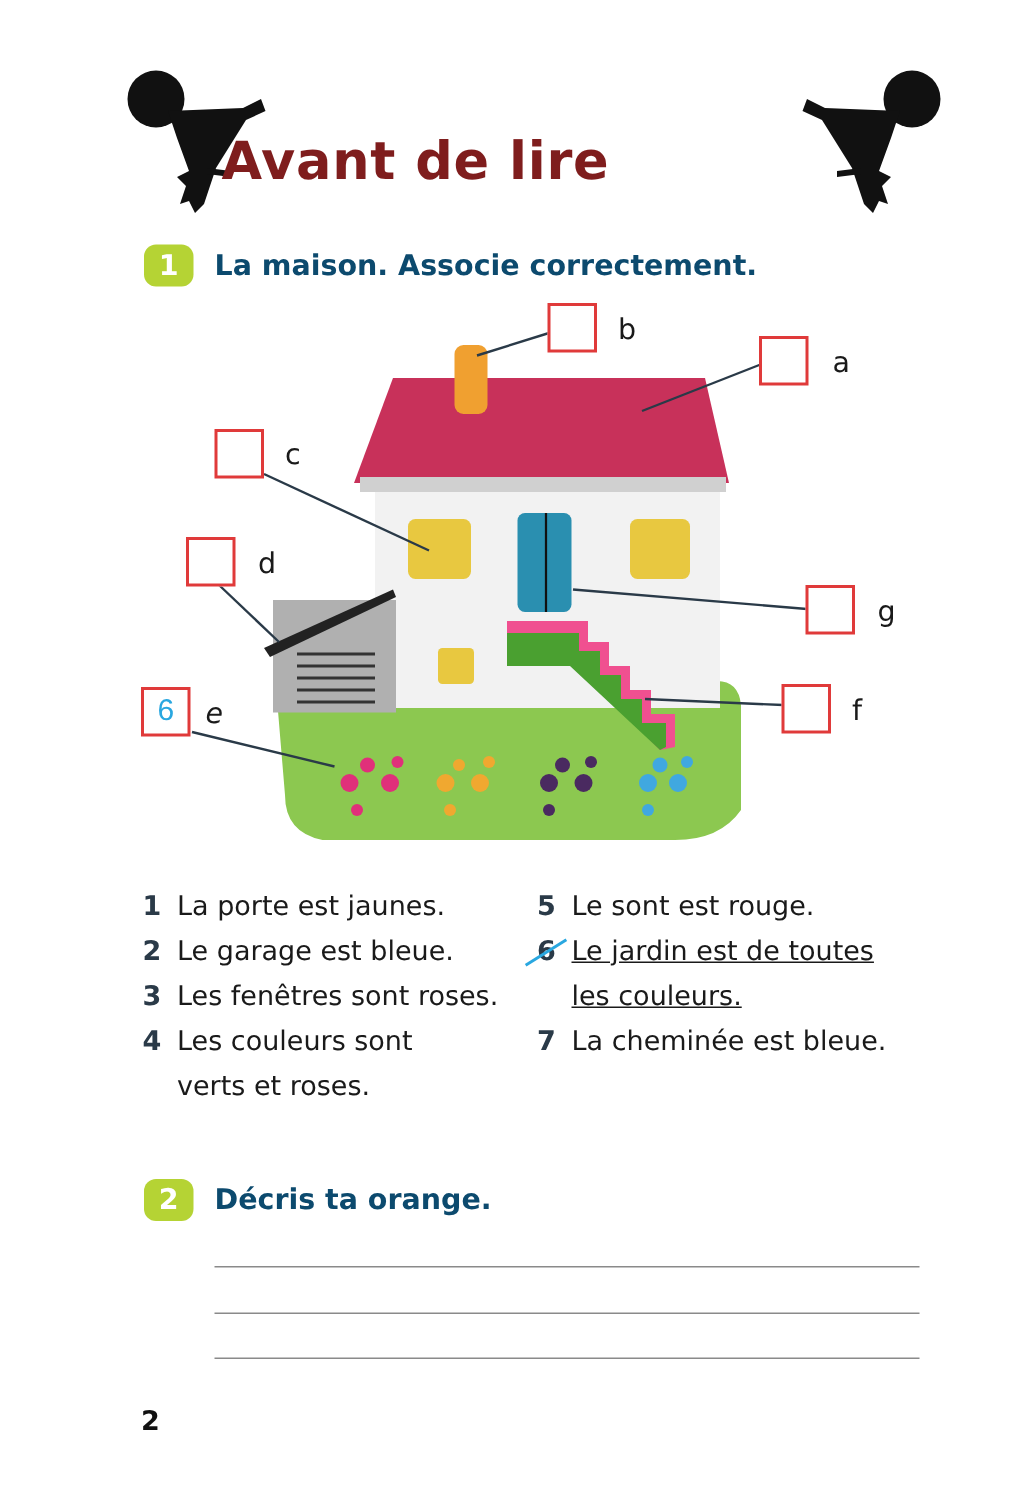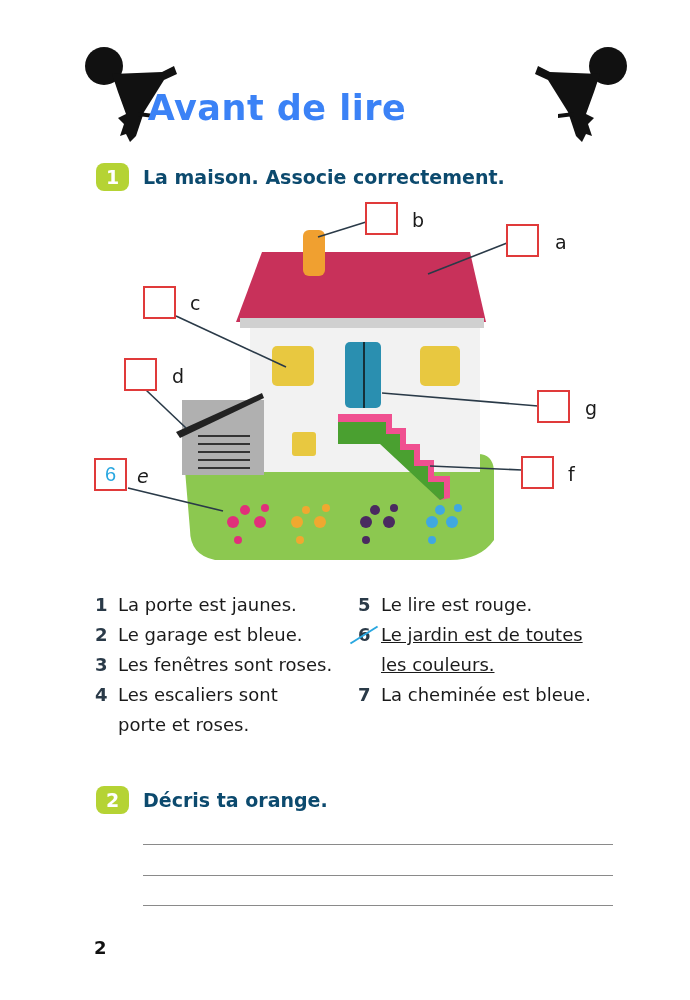--- a/index.html
+++ b/index.html
@@ -6,21 +6,21 @@
   html, body { width: 690px; height: 1000px; background: #ffffff; overflow: hidden; }
   body { position: relative; font-family: "DejaVu Sans", sans-serif; color: #1a1a1a; }
 
   .mouse { position: absolute; top: 44px; width: 100px; height: 98px; }
   .mouse.left { left: 82px; }
   .mouse.right { left: 530px; transform: scaleX(-1); }
 
   .page-title {
     position: absolute; top: 88px; left: 0; width: 554px; text-align: center;
     font-family: "DejaVu Sans", sans-serif; font-weight: bold; font-size: 35px;
-    color: #3b82f6; letter-spacing: 0.5px;
+    color: #7f1d1d; letter-spacing: 0.5px;
   }
 
   .ex-head { position: absolute; left: 96px; display: flex; align-items: center; }
   .ex-num {
     width: 33px; height: 28px; border-radius: 8px; background: #b5d334;
     color: #ffffff; font-weight: bold; font-size: 19px; text-align: center; line-height: 28px;
   }
   .ex-text { margin-left: 14px; font-weight: bold; font-size: 19px; color: #0c4a6e; }
 
   .illus { position: absolute; left: 0; top: 0; width: 690px; height: 570px; pointer-events: none; }
@@ -168,28 +168,28 @@
   <div class="sentence">
     <span class="s-num">2</span>
     <span class="s-text">Le garage est bleue.</span>
   </div>
   <div class="sentence">
     <span class="s-num">3</span>
     <span class="s-text">Les fenêtres sont roses.</span>
   </div>
   <div class="sentence">
     <span class="s-num">4</span>
-    <span class="s-text" style="max-width:200px;">Les escaliers sont porte et roses.</span>
+    <span class="s-text" style="max-width:200px;">Les couleurs sont verts et roses.</span>
   </div>
 </div>
 
 <div class="sentences col2">
   <div class="sentence">
     <span class="s-num">5</span>
-    <span class="s-text">Le lire est rouge.</span>
+    <span class="s-text">Le sont est rouge.</span>
   </div>
   <div class="sentence">
     <span class="s-num">
       <span>6</span>
       <span class="strike"></span>
     </span>
     <span class="s-text" style="max-width:220px;text-decoration:underline;">Le jardin est de toutes les couleurs.</span>
   </div>
   <div class="sentence">
     <span class="s-num">7</span>

